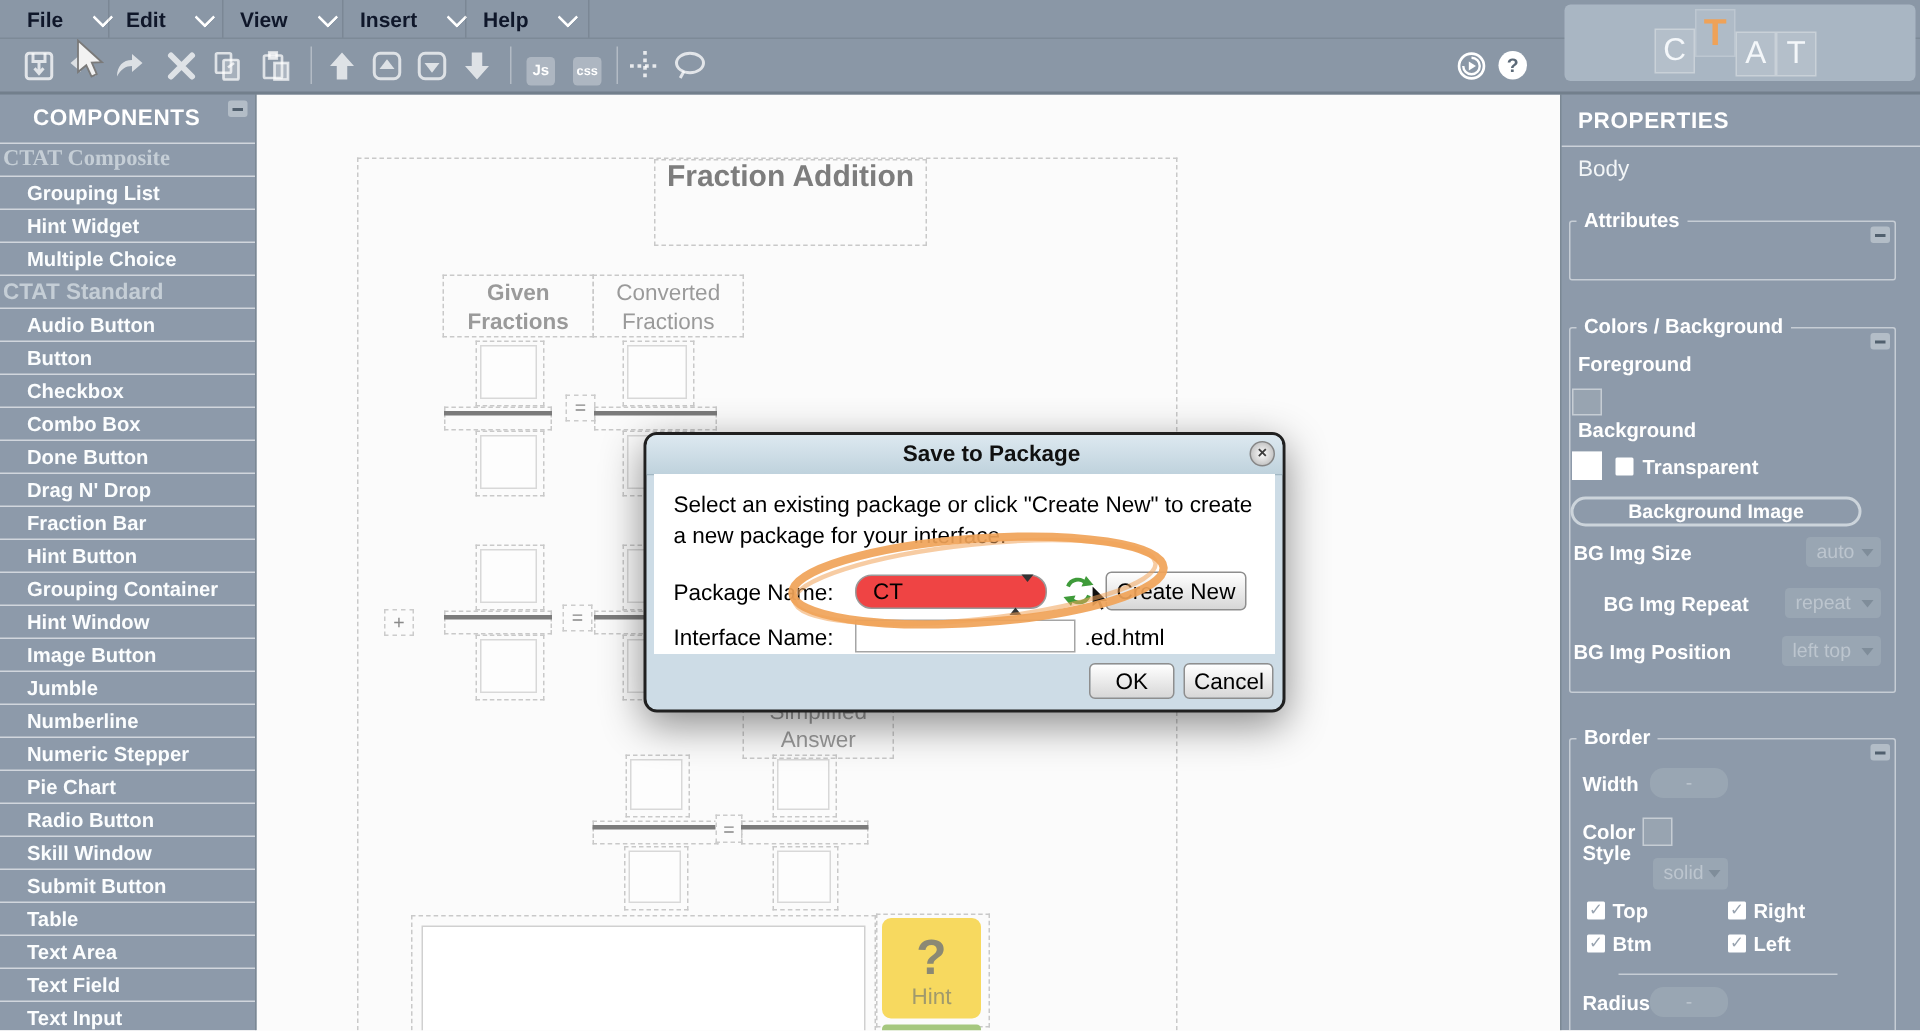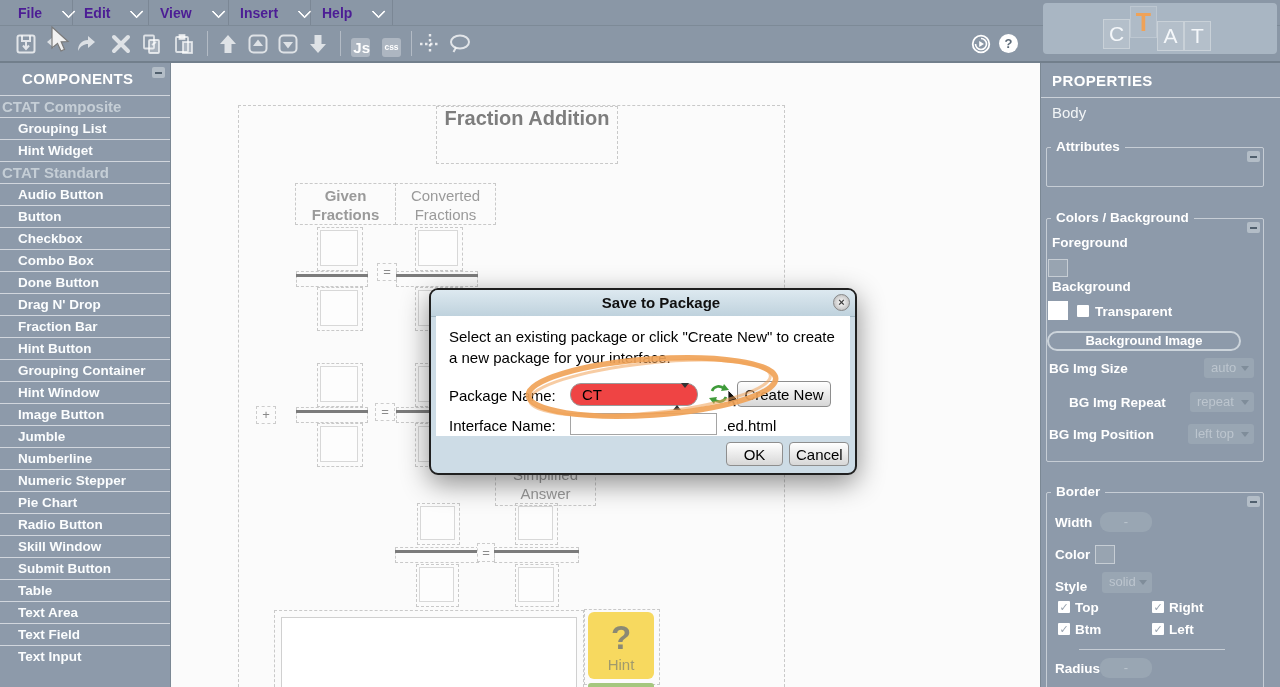--- a/index.html
+++ b/index.html
@@ -3,21 +3,21 @@
 <meta charset="utf-8">
 <style>
   html,body{margin:0;padding:0;}
   .stage{position:relative;width:1280px;height:687px;overflow:hidden;
          font-family:"Liberation Sans","DejaVu Sans",sans-serif;background:#fbfbfb;}
   .abs{position:absolute;}
 
   
   .menubar{left:0;top:0;width:1280px;height:25px;background:#8a97a6;border-bottom:1px solid #7d8a97;z-index:30;}
   .menu-item{position:absolute;top:0;height:25px;display:flex;align-items:center;gap:23px;
-             color:#4c1d95;font-size:14px;font-weight:bold;cursor:default;}
+             color:#0f172a;font-size:14px;font-weight:bold;cursor:default;}
   .chev{width:8px;height:8px;border-left:2.5px solid #fff;border-bottom:2.5px solid #fff;
         transform:rotate(-45deg) translateY(-2px);border-radius:1px;}
   .menu-sep{position:absolute;top:0;width:1px;height:25px;background:rgba(0,0,0,0.10);}
   .toolbar{left:0;top:26px;width:1280px;height:35px;background:#8a97a6;border-bottom:2px solid #727f8c;z-index:29;}
   .tool{position:absolute;top:7px;width:22px;height:22px;}
   .tool svg{display:block;}
   .tool-sep{position:absolute;top:5px;width:1px;height:25px;background:rgba(255,255,255,0.35);}
   .badge{position:absolute;top:12px;width:19px;height:19px;border-radius:3px;background:rgba(255,255,255,0.30);
          color:#fff;font-weight:bold;text-align:center;}
   .logo-panel{left:1043px;top:3px;width:234px;height:51px;background:#a9b6c3;border-radius:4px;z-index:31;}
@@ -27,21 +27,21 @@
                  width:25px;height:30px;border:1px solid rgba(255,255,255,0.18);background:rgba(255,255,255,0.07);}
 
   
   .left-panel{left:0;top:62px;width:170px;height:625px;background:#8d9aaa;border-right:1px solid #7b8894;z-index:20;overflow:hidden;}
   .panel-title{color:#fff;font-size:15px;font-weight:bold;letter-spacing:0.4px;}
   .minus-btn{position:absolute;width:13px;height:11px;background:#b3bdc7;border-radius:2px;}
   .minus-btn::after{content:"";position:absolute;left:3px;top:5px;width:7px;height:2px;background:#51606e;}
   .comp-list{position:absolute;left:0;top:34px;width:170px;}
   .comp-row{height:21px;line-height:21px;border-top:1px solid rgba(255,255,255,0.6);overflow:hidden;}
   .comp-header{color:#c5ced6;font-weight:bold;font-size:15px;padding-left:2px;border-top:1px solid rgba(255,255,255,0.6);height:21px;line-height:21px;}
-  .comp-header.first{border-top:none;}
+  .comp-header.first{border-top:none;font-family:Liberation Serif, serif;}
   .comp-item{color:#fbfdfe;font-weight:bold;font-size:13.5px;padding-left:18px;cursor:pointer;}
   .lp-divider{position:absolute;left:0;top:33px;width:170px;height:1px;background:rgba(255,255,255,0.6);}
 
   .right-panel{left:1040px;top:62px;width:240px;height:625px;background:#8d9aaa;border-left:1px solid #7b8894;z-index:20;overflow:hidden;}
   .rp-divider{position:absolute;left:0;top:35px;width:240px;height:1px;background:rgba(255,255,255,0.55);}
   .rp-label{color:#fff;font-size:13.5px;font-weight:bold;}
   .fieldset{position:absolute;border:1px solid rgba(255,255,255,0.5);border-radius:2px;}
   .legend{position:absolute;top:-9px;left:4px;background:#8d9aaa;padding:0 5px;color:#fff;font-size:13.5px;font-weight:bold;white-space:nowrap;}
   .swatch{position:absolute;border:1px solid rgba(255,255,255,0.45);}
   .cb{position:absolute;width:12px;height:12px;background:#fff;border-radius:1px;
@@ -274,21 +274,21 @@
           <rect x="2.5" y="2.5" width="17" height="17" rx="4" stroke="rgba(255,255,255,0.72)" stroke-width="2" fill="none"></rect>
       <path d="M11 15.5 L16 9 L6 9 Z" fill="rgba(255,255,255,0.72)"></path>
         </svg>
     </div>
     <div class="tool" style="left:307px;">
       <svg width="22" height="22">
           <path d="M11 20 L19 11 L14.5 11 L14.5 2 L7.5 2 L7.5 11 L3 11 Z" fill="rgba(255,255,255,0.72)"></path>
         </svg>
     </div>
     <div class="tool-sep" style="left:340px;"></div>
-    <div class="badge" style="left:351px;font-size:15px;line-height:19px;text-align:right;">Js</div>
+    <div class="badge" style="left:351px;font-size:10px;line-height:19px;">Js</div>
     <div class="badge" style="left:382px;font-size:8.5px;line-height:19px;">css</div>
     <div class="tool-sep" style="left:411px;"></div>
     <div class="tool" style="left:419px;">
       <svg width="22" height="22">
           <g stroke="rgba(255,255,255,0.8)" stroke-width="2.4" stroke-dasharray="2.5,2.5">
       <path d="M11 1 V21"></path>
             <path d="M1 11 H21"></path>
           </g>
         </svg>
     </div>
@@ -322,20 +322,21 @@
   </div>
 
   <div class="abs left-panel">
     <div class="abs panel-title" style="left:22px;top:8px;">COMPONENTS</div>
     <div class="minus-btn" style="left:152px;top:5px;"></div>
     <div class="lp-divider"></div>
     <div class="comp-list">
       <div class="comp-header first">CTAT Composite</div>
       <div class="comp-row comp-item">Grouping List</div>
       <div class="comp-row comp-item">Hint Widget</div>
+      <div class="comp-row comp-item">Multiple Choice</div>
       <div class="comp-header">CTAT Standard</div>
       <div class="comp-row comp-item">Audio Button</div>
       <div class="comp-row comp-item">Button</div>
       <div class="comp-row comp-item">Checkbox</div>
       <div class="comp-row comp-item">Combo Box</div>
       <div class="comp-row comp-item">Done Button</div>
       <div class="comp-row comp-item">Drag N' Drop</div>
       <div class="comp-row comp-item">Fraction Bar</div>
       <div class="comp-row comp-item">Hint Button</div>
       <div class="comp-row comp-item">Grouping Container</div>
@@ -392,21 +393,21 @@
         </div>
     </div>
 
     <div class="fieldset" style="left:5px;top:430px;width:216px;height:210px;">
       <span class="legend">Border</span>
       <div class="minus-btn" style="right:3px;left:auto;top:3px;"></div>
       <div class="abs rp-label" style="left:8px;top:22px;">Width</div>
       <div class="mini-input" style="left:53px;top:19px;width:52px;height:20px;line-height:20px;">-</div>
       <div class="abs rp-label" style="left:8px;top:54px;">Color</div>
       <div class="swatch" style="left:48px;top:52px;width:18px;height:17px;background:#98a4b1;"></div>
-      <div class="abs rp-label" style="left:8px;top:86px;">Style</div>
+      <div class="abs rp-label" style="left:8px;top:68px;">Style</div>
       <div class="dd" style="left:55px;top:79px;width:50px;height:21px;">
           <span class="dd-txt">solid</span>
           <span class="caret"></span>
         </div>
       <div class="cb" style="left:11px;top:108px;">✓</div>
       <div class="abs rp-label" style="left:28px;top:107px;">Top</div>
       <div class="cb" style="left:105px;top:108px;">✓</div>
       <div class="abs rp-label" style="left:122px;top:107px;">Right</div>
       <div class="cb" style="left:11px;top:130px;">✓</div>
       <div class="abs rp-label" style="left:28px;top:129px;">Btm</div>

